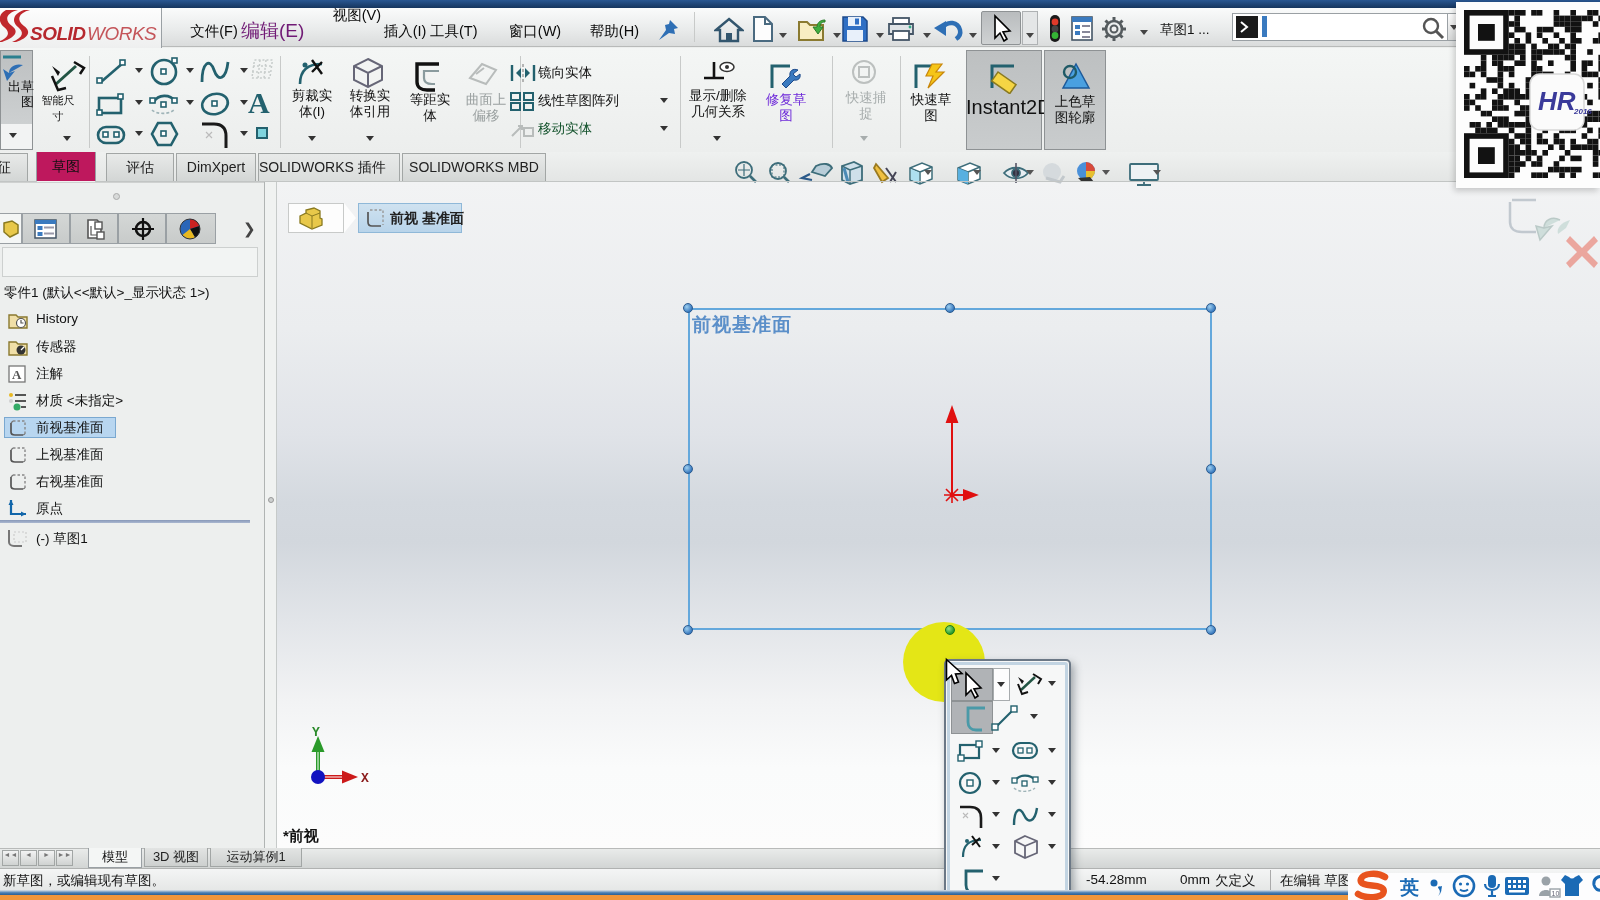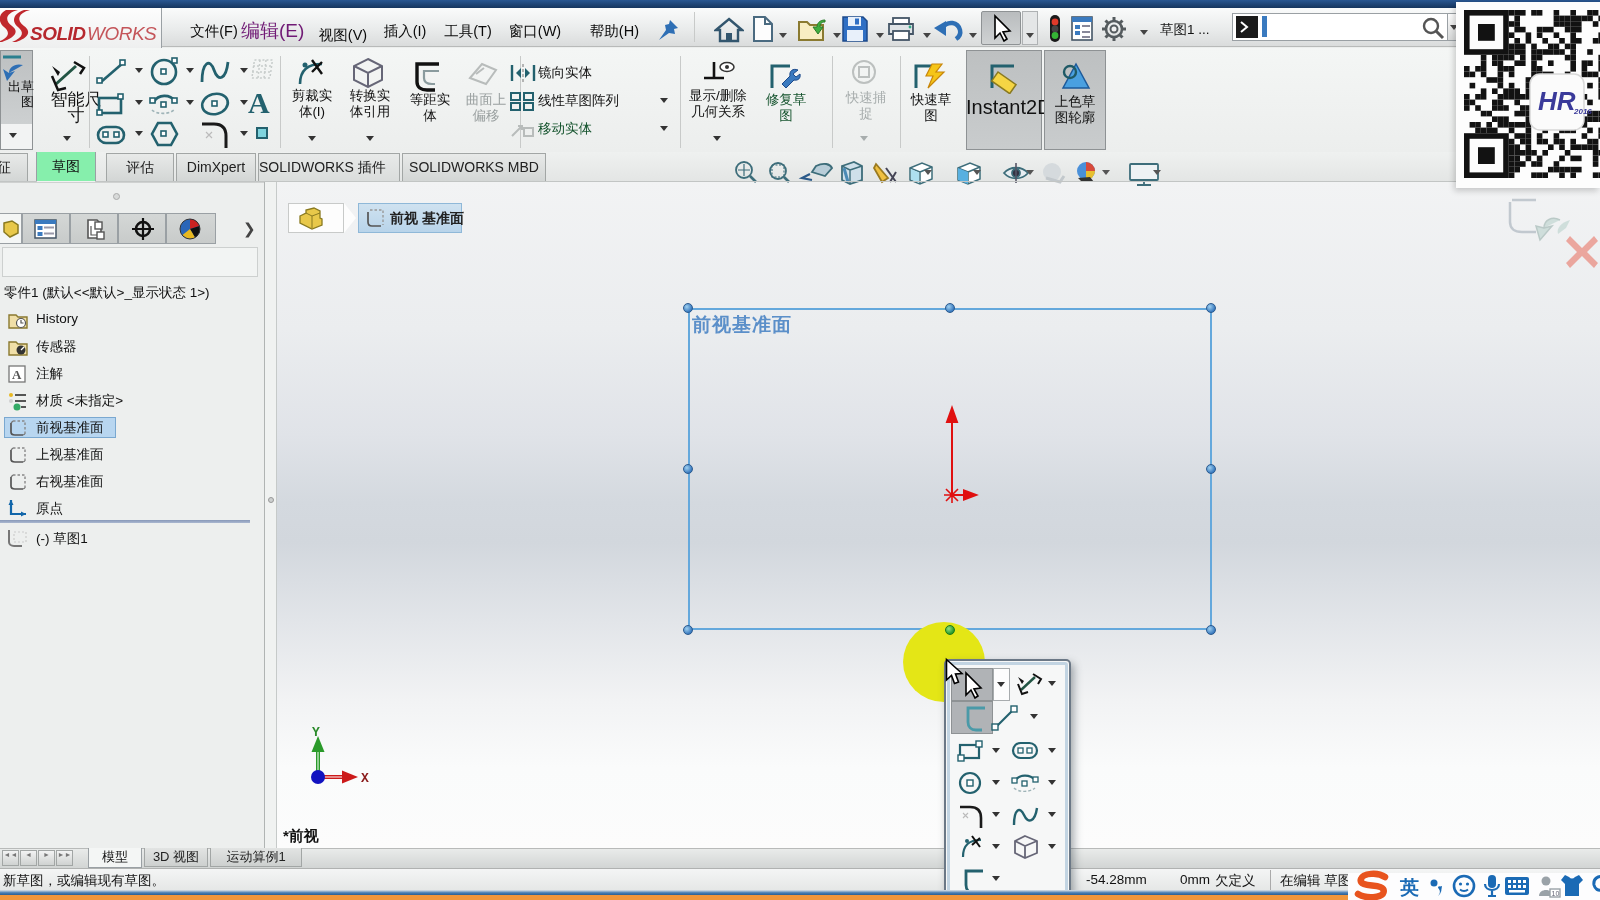--- a/index.html
+++ b/index.html
@@ -14,23 +14,23 @@
 <div class="abs" style="left:0;top:8px;width:162px;height:40px;background:linear-gradient(to bottom,#fdfdfd,#eeefef);border-right:1px solid #9aa0a4;overflow:hidden">
 <svg width="162" height="40" style="position:absolute;left:0;top:0">
 <path d="M 2 34 C 14 30 20 24 12 18 C 4 12 6 5 18 2 L 6 2 C -2 6 -2 14 4 19 C 10 24 10 29 -2 34 Z" fill="#c0282d"></path>
 <path d="M 16 34 C 28 30 32 24 24 18 C 16 12 18 5 30 2 L 24 2 C 12 6 12 14 18 19 C 24 24 24 29 12 34 Z" fill="#c0282d"></path>
 <text x="30" y="32" font-size="19" font-weight="bold" font-style="italic" fill="#b6282e" font-family="Liberation Sans,sans-serif" letter-spacing="-0.5">SOLID</text>
 <text x="87" y="32" font-size="19" font-style="italic" fill="#c4555a" font-family="Liberation Sans,sans-serif" letter-spacing="-0.5">WORKS</text>
 </svg>
   </div>
 <div class="abs" style="left:176px;top:20px;width:76px;height:22px;line-height:22px;text-align:center;font-size:14.5px;color:#0a0a0a">文件(F)</div>
 <div class="abs" style="left:241px;top:20px;width:76px;height:22px;line-height:22px;font-size:19px;color:#701a75">编辑(E)</div>
-<div class="abs" style="left:305px;top:24px;width:76px;height:22px;line-height:22px;text-align:center;font-size:14.5px;color:#0a0a0a">视图(V)</div>
+<div class="abs" style="left:305px;top:4px;width:76px;height:22px;line-height:22px;text-align:right;font-size:14.5px;color:#0a0a0a">视图(V)</div>
 <div class="abs" style="left:367px;top:20px;width:76px;height:22px;line-height:22px;text-align:center;font-size:14.5px;color:#0a0a0a">插入(I)</div>
-<div class="abs" style="left:430px;top:20px;width:76px;height:22px;line-height:22px;text-align:center;font-size:14.5px;color:#0a0a0a">工具(T)</div>
+<div class="abs" style="left:430px;top:20px;width:76px;height:22px;line-height:22px;text-align:left;font-size:14.5px;color:#0a0a0a">工具(T)</div>
 <div class="abs" style="left:497px;top:20px;width:76px;height:22px;line-height:22px;text-align:center;font-size:14.5px;color:#0a0a0a">窗口(W)</div>
 <div class="abs" style="left:563px;top:20px;width:76px;height:22px;line-height:22px;text-align:right;font-size:14.5px;color:#0a0a0a">帮助(H)</div>
 <svg class="abs" style="left:655px;top:18px" width="26" height="24">
     <path d="M 15 2 L 23 10 L 19 11 L 20 16 L 14 15 L 4 22 L 11 12 L 10 7 L 14 6 Z" fill="#2e6fb5"></path>
   </svg>
 <div class="vsep" style="left:694px;top:12px;height:30px"></div>
 <svg class="abs" style="left:714px;top:16px" width="30" height="28">
 <path d="M 15 3 L 28 14 L 24 14 L 24 25 L 6 25 L 6 14 L 2 14 Z" fill="none" stroke="#33566e" stroke-width="2.4"></path>
 <rect x="12" y="17" width="6" height="8" fill="#33566e"></rect>
   </svg>
@@ -124,21 +124,21 @@
 </svg>
 <div style="position:absolute;left:1px;top:28px;width:32px;font-size:13px;line-height:15px;color:#111;text-align:right">出草<br>图</div>
 <div class="caret" style="position:absolute;left:8px;top:82px"></div>
   </div>
 <svg class="abs" style="left:46px;top:58px" width="44" height="36">
 <path d="M 10 26 L 30 8" stroke="#254" stroke-width="3" fill="none"></path>
 <path d="M 6 18 L 12 32 L 20 30" fill="none" stroke="#111" stroke-width="2.5"></path>
 <path d="M 28 4 L 38 10 L 34 16" fill="none" stroke="#111" stroke-width="2.5"></path>
 <path d="M 14 14 L 6 8 L 12 18 Z" fill="#111"></path>
   </svg>
-<div class="abs" style="left:38px;top:92px;width:76px;text-align:center;font-size:17px;line-height:16px;color:#111">智能尺<br>寸</div>
+<div class="abs" style="left:20px;top:92px;width:76px;text-align:center;font-size:11px;line-height:16px;color:#111">智能尺<br>寸</div>
 <div class="abs caret" style="left:63px;top:136px"></div>
 <div class="vsep" style="left:89px;top:56px;height:92px"></div>
 <svg class="abs" style="left:95px;top:58px" width="36" height="28">
 <path d="M 6 24 L 28 5" stroke="#23616e" stroke-width="2.6"></path>
     <rect x="2" y="20" width="5" height="5" fill="#fff" stroke="#23616e" stroke-width="1.6"></rect>
     <rect x="25" y="2" width="5" height="5" fill="#fff" stroke="#23616e" stroke-width="1.6"></rect>
   </svg>
 <div class="abs caret" style="left:135px;top:68px"></div>
 <svg class="abs" style="left:148px;top:56px" width="34" height="30">
 <circle cx="16" cy="16" r="12" fill="none" stroke="#23616e" stroke-width="2.6"></circle>
@@ -245,21 +245,21 @@
 <path d="M 14 4 L 14 20 M 4 20 L 24 20" stroke="#111" stroke-width="2.6" fill="none"></path>
 <ellipse cx="27" cy="9" rx="7" ry="4.5" fill="#fff" stroke="#333" stroke-width="1.5"></ellipse>
     <circle cx="27" cy="9" r="2" fill="#333"></circle>
   </svg>
 <div class="abs" style="left:680px;top:88px;width:76px;text-align:center;font-size:13.5px;line-height:16px;color:#111">显示/删除<br>几何关系</div>
 <div class="abs caret" style="left:713px;top:136px"></div>
 <svg class="abs" style="left:768px;top:60px" width="36" height="32">
 <path d="M 4 28 L 4 6 L 22 6" fill="none" stroke="#23616e" stroke-width="3"></path>
 <path d="M 30 10 C 25 8 21 11 22 16 L 14 24 L 18 28 L 26 20 C 30 21 33 18 32 14 L 28 17 L 25 14 Z" fill="#3a7abf" stroke="#1d4a8a" stroke-width="1"></path>
   </svg>
-<div class="abs" style="left:758px;top:92px;width:56px;text-align:center;font-size:13.5px;line-height:16px;color:#14532d">修复草<br>图</div>
+<div class="abs" style="left:758px;top:92px;width:56px;text-align:center;font-size:13.5px;line-height:16px;color:#6d28d9">修复草<br>图</div>
 <div class="vsep" style="left:832px;top:56px;height:92px"></div>
 <svg class="abs" style="left:846px;top:58px" width="36" height="30">
 <circle cx="18" cy="14" r="11" fill="none" stroke="#bcc0bf" stroke-width="2"></circle>
 <rect x="13" y="9" width="10" height="10" fill="none" stroke="#bcc0bf" stroke-width="2"></rect>
   </svg>
 <div class="abs" style="left:838px;top:90px;width:56px;text-align:center;font-size:13.5px;line-height:16px;color:#a7adad">快速捕<br>捉</div>
 <div class="abs caret" style="left:860px;top:136px;border-top-color:#a7adad"></div>
 <div class="vsep" style="left:900px;top:56px;height:92px"></div>
 <svg class="abs" style="left:912px;top:60px" width="38" height="32">
 <path d="M 4 28 L 4 6 L 24 6" fill="none" stroke="#23616e" stroke-width="3"></path>
@@ -274,21 +274,21 @@
 <div class="abs" style="left:966px;top:96px;width:68px;text-align:center;font-size:20px;color:#111">Instant2D</div>
 <div class="abs" style="left:1044px;top:50px;width:62px;height:100px;border:1px solid #8e9294;background:linear-gradient(to bottom,#bdc0c1,#c9cccd)"></div>
 <svg class="abs" style="left:1058px;top:60px" width="36" height="34">
 <path d="M 18 4 L 31 28 L 5 28 Z" fill="#4aa0e0" stroke="#1d5a9a" stroke-width="1.5"></path>
 <circle cx="12" cy="12" r="6" fill="none" stroke="#1f5a66" stroke-width="2.4"></circle>
   </svg>
 <div class="abs" style="left:1044px;top:94px;width:62px;text-align:center;font-size:13.5px;line-height:16px;color:#111">上色草<br>图轮廓</div>
 <div class="abs" style="left:0;top:181px;width:1600px;height:1px;background:#c2c5c4;z-index:2"></div>
 <div class="abs" style="left:0;top:152px;width:1600px;height:30px;background:linear-gradient(to bottom,#eff1f0,#e3e5e4)"></div>
 <div class="abs" style="left:-34px;top:153px;width:62px;height:29px;background:linear-gradient(to bottom,#e8eae9,#d2d5d4);border:1px solid #a2a6a5;border-bottom:none;text-align:center;line-height:27px;font-size:14px;color:#222">特征</div>
-<div class="abs" style="left:36px;top:152px;width:60px;height:30px;background:#86efac;border:1px solid #9aa0a4;border-top:none;border-bottom:1px solid #f0f2f1;text-align:center;line-height:28px;font-size:14px;color:#111;z-index:3">草图</div>
+<div class="abs" style="left:36px;top:152px;width:60px;height:30px;background:#be185d;border:1px solid #9aa0a4;border-top:none;border-bottom:1px solid #f0f2f1;text-align:center;line-height:28px;font-size:14px;color:#111;z-index:3">草图</div>
 <div class="abs" style="left:106px;top:153px;width:68px;height:29px;background:linear-gradient(to bottom,#e8eae9,#d2d5d4);border:1px solid #a2a6a5;border-bottom:none;text-align:center;line-height:27px;font-size:14px;color:#222">评估</div>
 <div class="abs" style="left:176px;top:153px;width:80px;height:29px;background:linear-gradient(to bottom,#e8eae9,#d2d5d4);border:1px solid #a2a6a5;border-bottom:none;text-align:center;line-height:27px;font-size:14px;color:#222">DimXpert</div>
 <div class="abs" style="left:258px;top:153px;width:142px;height:44px;background:linear-gradient(to bottom,#e8eae9,#d2d5d4);border:1px solid #a2a6a5;border-bottom:none;text-align:left;line-height:27px;font-size:14px;color:#222">SOLIDWORKS 插件</div>
 <div class="abs" style="left:402px;top:153px;width:144px;height:29px;background:linear-gradient(to bottom,#e8eae9,#d2d5d4);border:1px solid #a2a6a5;border-bottom:none;text-align:center;line-height:27px;font-size:14px;color:#222">SOLIDWORKS MBD</div>
 <div class="abs" style="left:0;top:182px;width:264px;height:666px;background:#edefee;border-top:1px solid #cfd1d0"></div>
 <div class="abs" style="left:113px;top:193px;width:7px;height:7px;border-radius:50%;background:#d8dad9;border:1px solid #aaa"></div>
 <div class="abs" style="left:0;top:213px;width:264px;height:32px"></div>
 <div class="abs" style="left:0;top:213px;width:22px;height:31px;background:#f4f6f5;border:1px solid #9aa0a4;border-left:none"></div>
 <div class="abs" style="left:22px;top:213px;width:48px;height:31px;background:linear-gradient(to bottom,#d4d7d6,#c8cbca);border:1px solid #9aa0a4"></div>
 <div class="abs" style="left:70px;top:213px;width:48px;height:31px;background:linear-gradient(to bottom,#d4d7d6,#c8cbca);border:1px solid #9aa0a4"></div>

